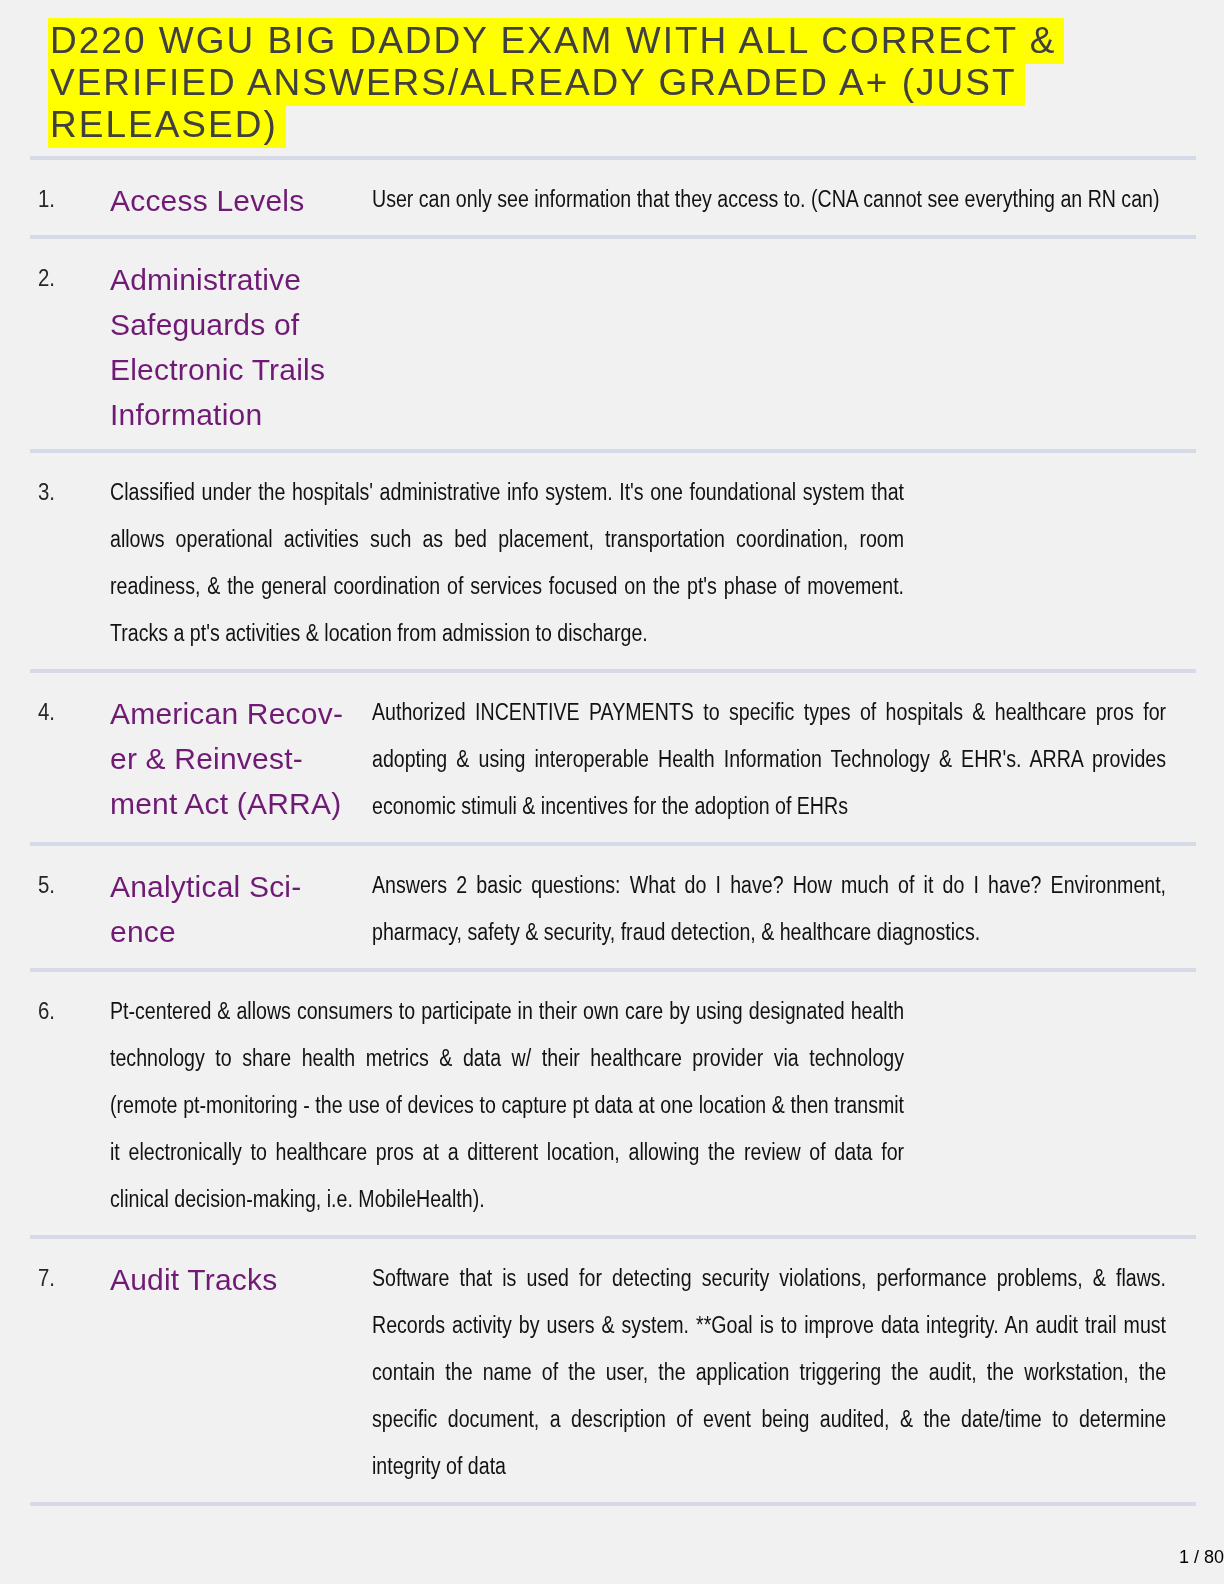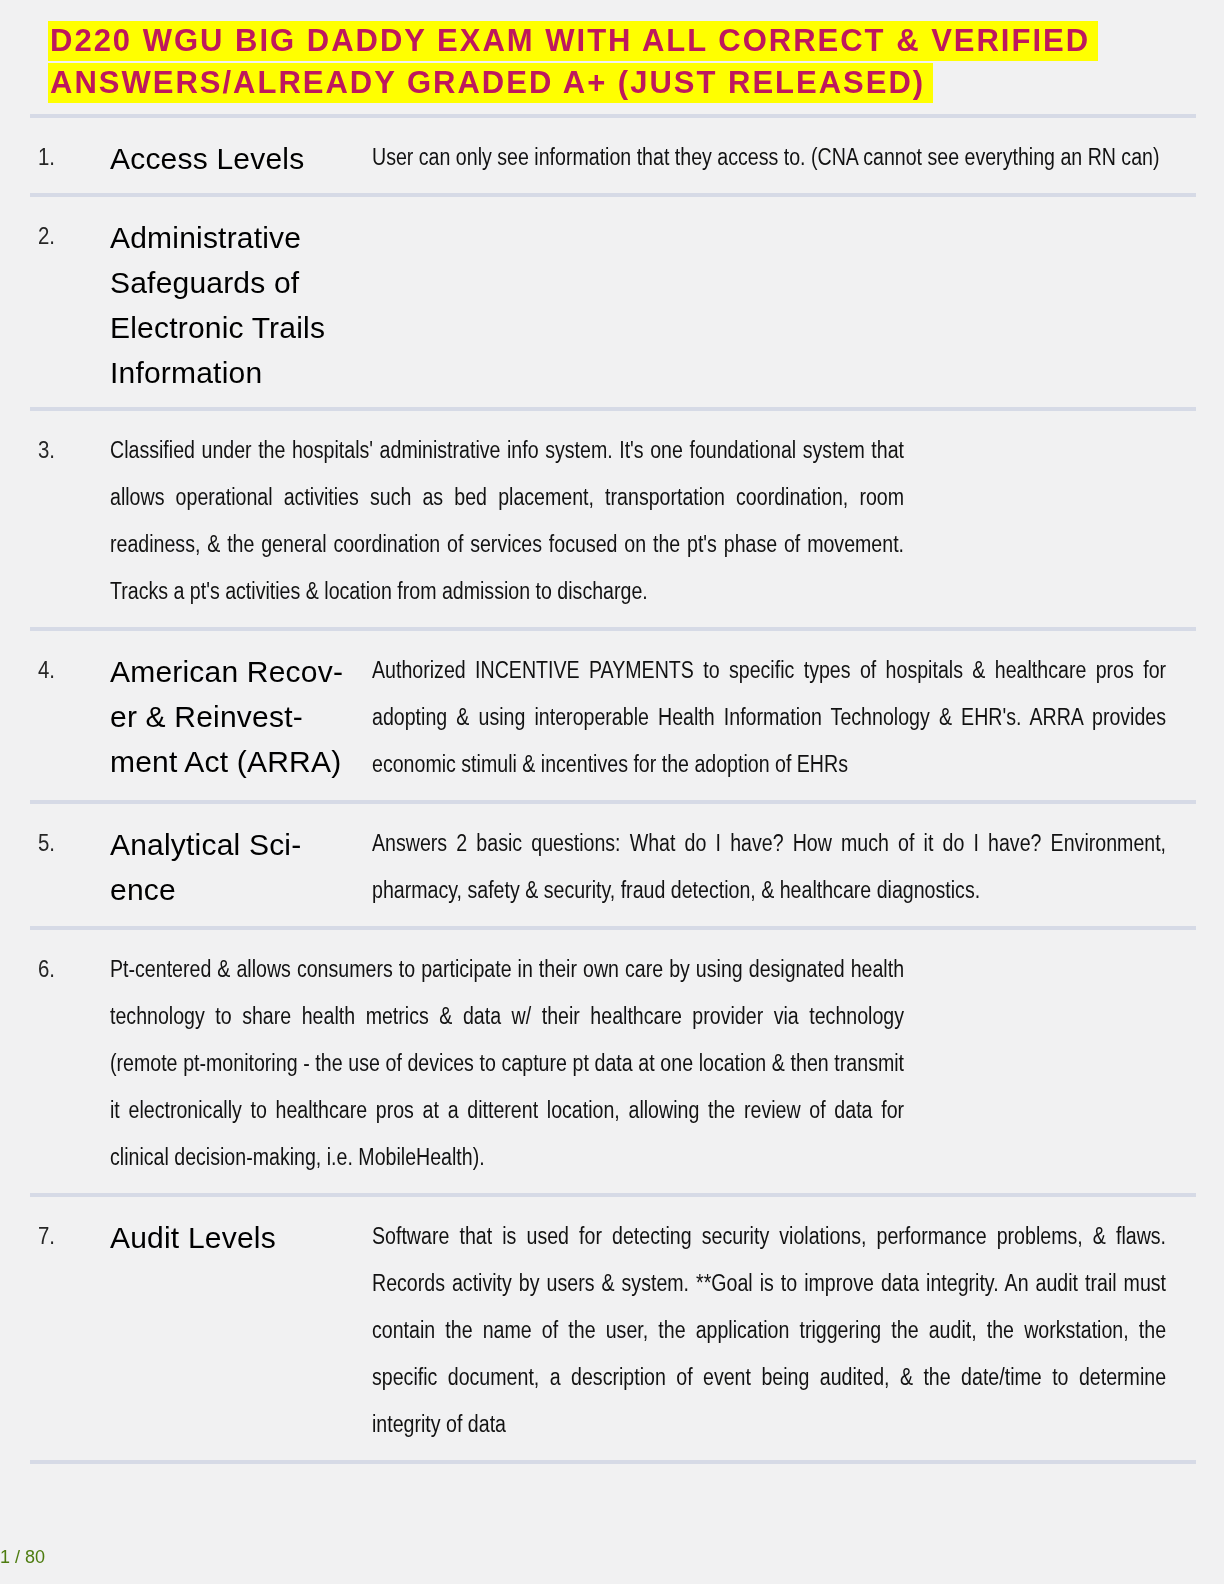--- a/index.html
+++ b/index.html
@@ -15,25 +15,25 @@
     overflow: hidden;
   }
   .page {
     width: 1224px;
     height: 1584px;
     position: relative;
   }
   .title {
     margin: 20px 48px 0 48px;
     max-width: 1130px;
-    font-size: 31px;
-    font-weight: bold;
+    font-size: 37px;
+    font-weight: normal;
     letter-spacing: 2px;
     line-height: 42px;
-    color: #be185d;
+    color: #404040;
   }
   .title .hl {
     background: #ffff00;
     padding: 2px 8px 3px 2px;
     -webkit-box-decoration-break: clone;
     box-decoration-break: clone;
   }
   .divider {
     height: 4px;
     background: #d6dae6;
@@ -51,21 +51,21 @@
     font-size: 24px;
     line-height: 46px;
     color: #262626;
     transform: scaleX(0.85);
     transform-origin: 0 0;
   }
   .term {
     font-size: 30px;
     line-height: 45px;
     letter-spacing: 0.2px;
-    color: #000000;
+    color: #701a75;
     white-space: pre-line;
     padding-top: 2px;
   }
   .def-outer {
     width: 794px;
   }
   .def {
     width: 932px;
     transform: scaleX(0.852);
     transform-origin: 0 0;
@@ -73,23 +73,23 @@
     line-height: 47px;
     color: #121212;
     text-align: justify;
     letter-spacing: 0px;
   }
   .footer {
     position: absolute;
     left: 0;
     right: 0;
     bottom: 36px;
-    text-align: left;
+    text-align: right;
     font-size: 18px;
-    color: #4d7c0f;
+    color: #000000;
   }
 </style>
 </head>
 <body>
 
 <div class="page">
 
   <h1 class="title"><span class="hl">D220 WGU BIG DADDY EXAM WITH ALL CORRECT &amp; VERIFIED ANSWERS/ALREADY GRADED A+ (JUST RELEASED)</span></h1>
 
   <div class="divider after-title"></div>
@@ -146,21 +146,21 @@
     <div class="row">
       <div class="num">6.</div>
       <div class="def-outer">
         <div class="def">Pt-centered &amp; allows consumers to participate in their own care by using designated health technology to share health metrics &amp; data w/ their healthcare provider via technology (remote pt-monitoring - the use of devices to capture pt data at one location &amp; then transmit it electronically to healthcare pros at a ditterent location, allowing the review of data for clinical decision-making, i.e. MobileHealth).</div>
       </div>
     </div>
     <div class="divider"></div>
 
     <div class="row">
       <div class="num">7.</div>
-      <div class="term">Audit Levels</div>
+      <div class="term">Audit Tracks</div>
       <div class="def-outer">
         <div class="def">Software that is used for detecting security violations, performance problems, &amp; flaws. Records activity by users &amp; system. **Goal is to improve data integrity. An audit trail must contain the name of the user, the application triggering the audit, the workstation, the specific document, a description of event being audited, &amp; the date/time to determine integrity of data</div>
       </div>
     </div>
     <div class="divider"></div>
 
   </section>
 
   <div class="footer">1 / 80</div>
 

